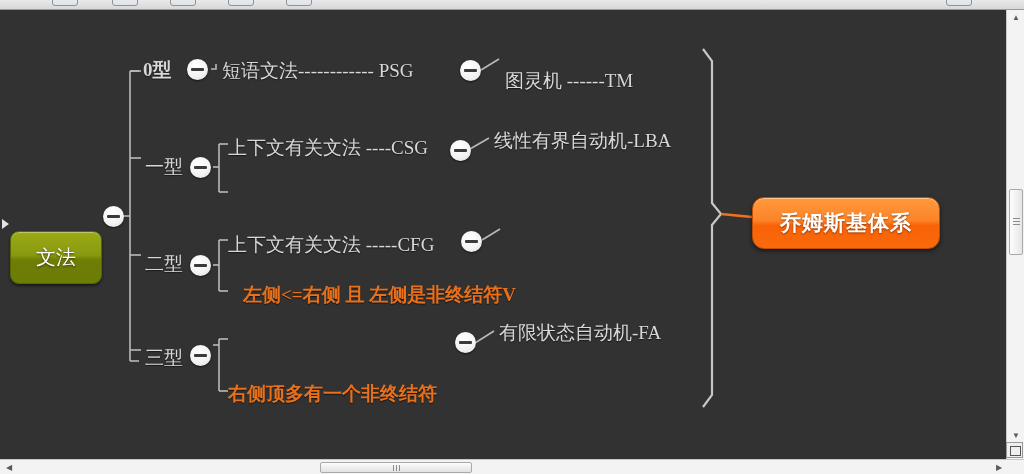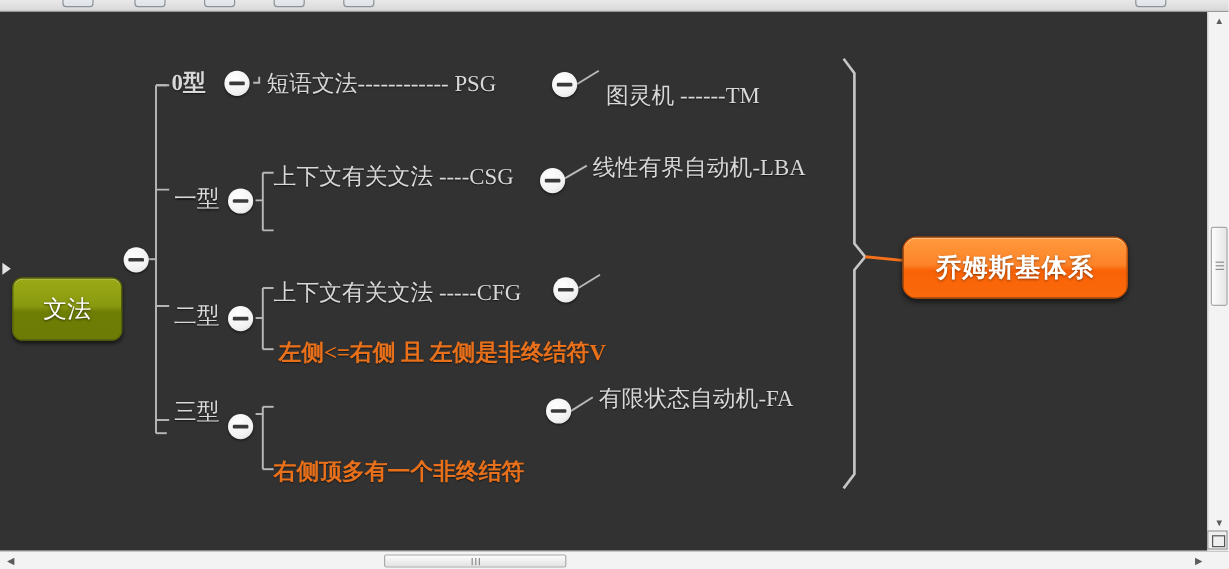--- a/index.html
+++ b/index.html
@@ -314,25 +314,25 @@
     </div>
 
     <div class="node" style="left:145px; top:245px;">
       <span class="node-text">二型</span>
     </div>
     <div class="toggle" style="left:190px; top:246px;"></div>
     <div class="node" style="left:228px; top:226px;">
       <span class="node-text">上下文有关文法 -----CFG</span>
     </div>
     <div class="toggle" style="left:461px; top:222px;"></div>
-    <div class="node" style="left:232px; top:276px;">
+    <div class="node" style="left:243px; top:276px;">
       <span class="node-text orange">左侧&lt;=右侧 且 左侧是非终结符V</span>
     </div>
 
-    <div class="node" style="left:145px; top:325px;">
+    <div class="node" style="left:145px; top:339px;">
       <span class="node-text">三型</span>
     </div>
     <div class="toggle" style="left:190px; top:336px;"></div>
     <div class="toggle" style="left:455px; top:323px;"></div>
     <div class="node" style="left:228px; top:375px;">
       <span class="node-text orange">右侧顶多有一个非终结符</span>
     </div>
     <div class="node" style="left:499px; top:314px;">
       <span class="node-text">有限状态自动机-FA</span>
     </div>

